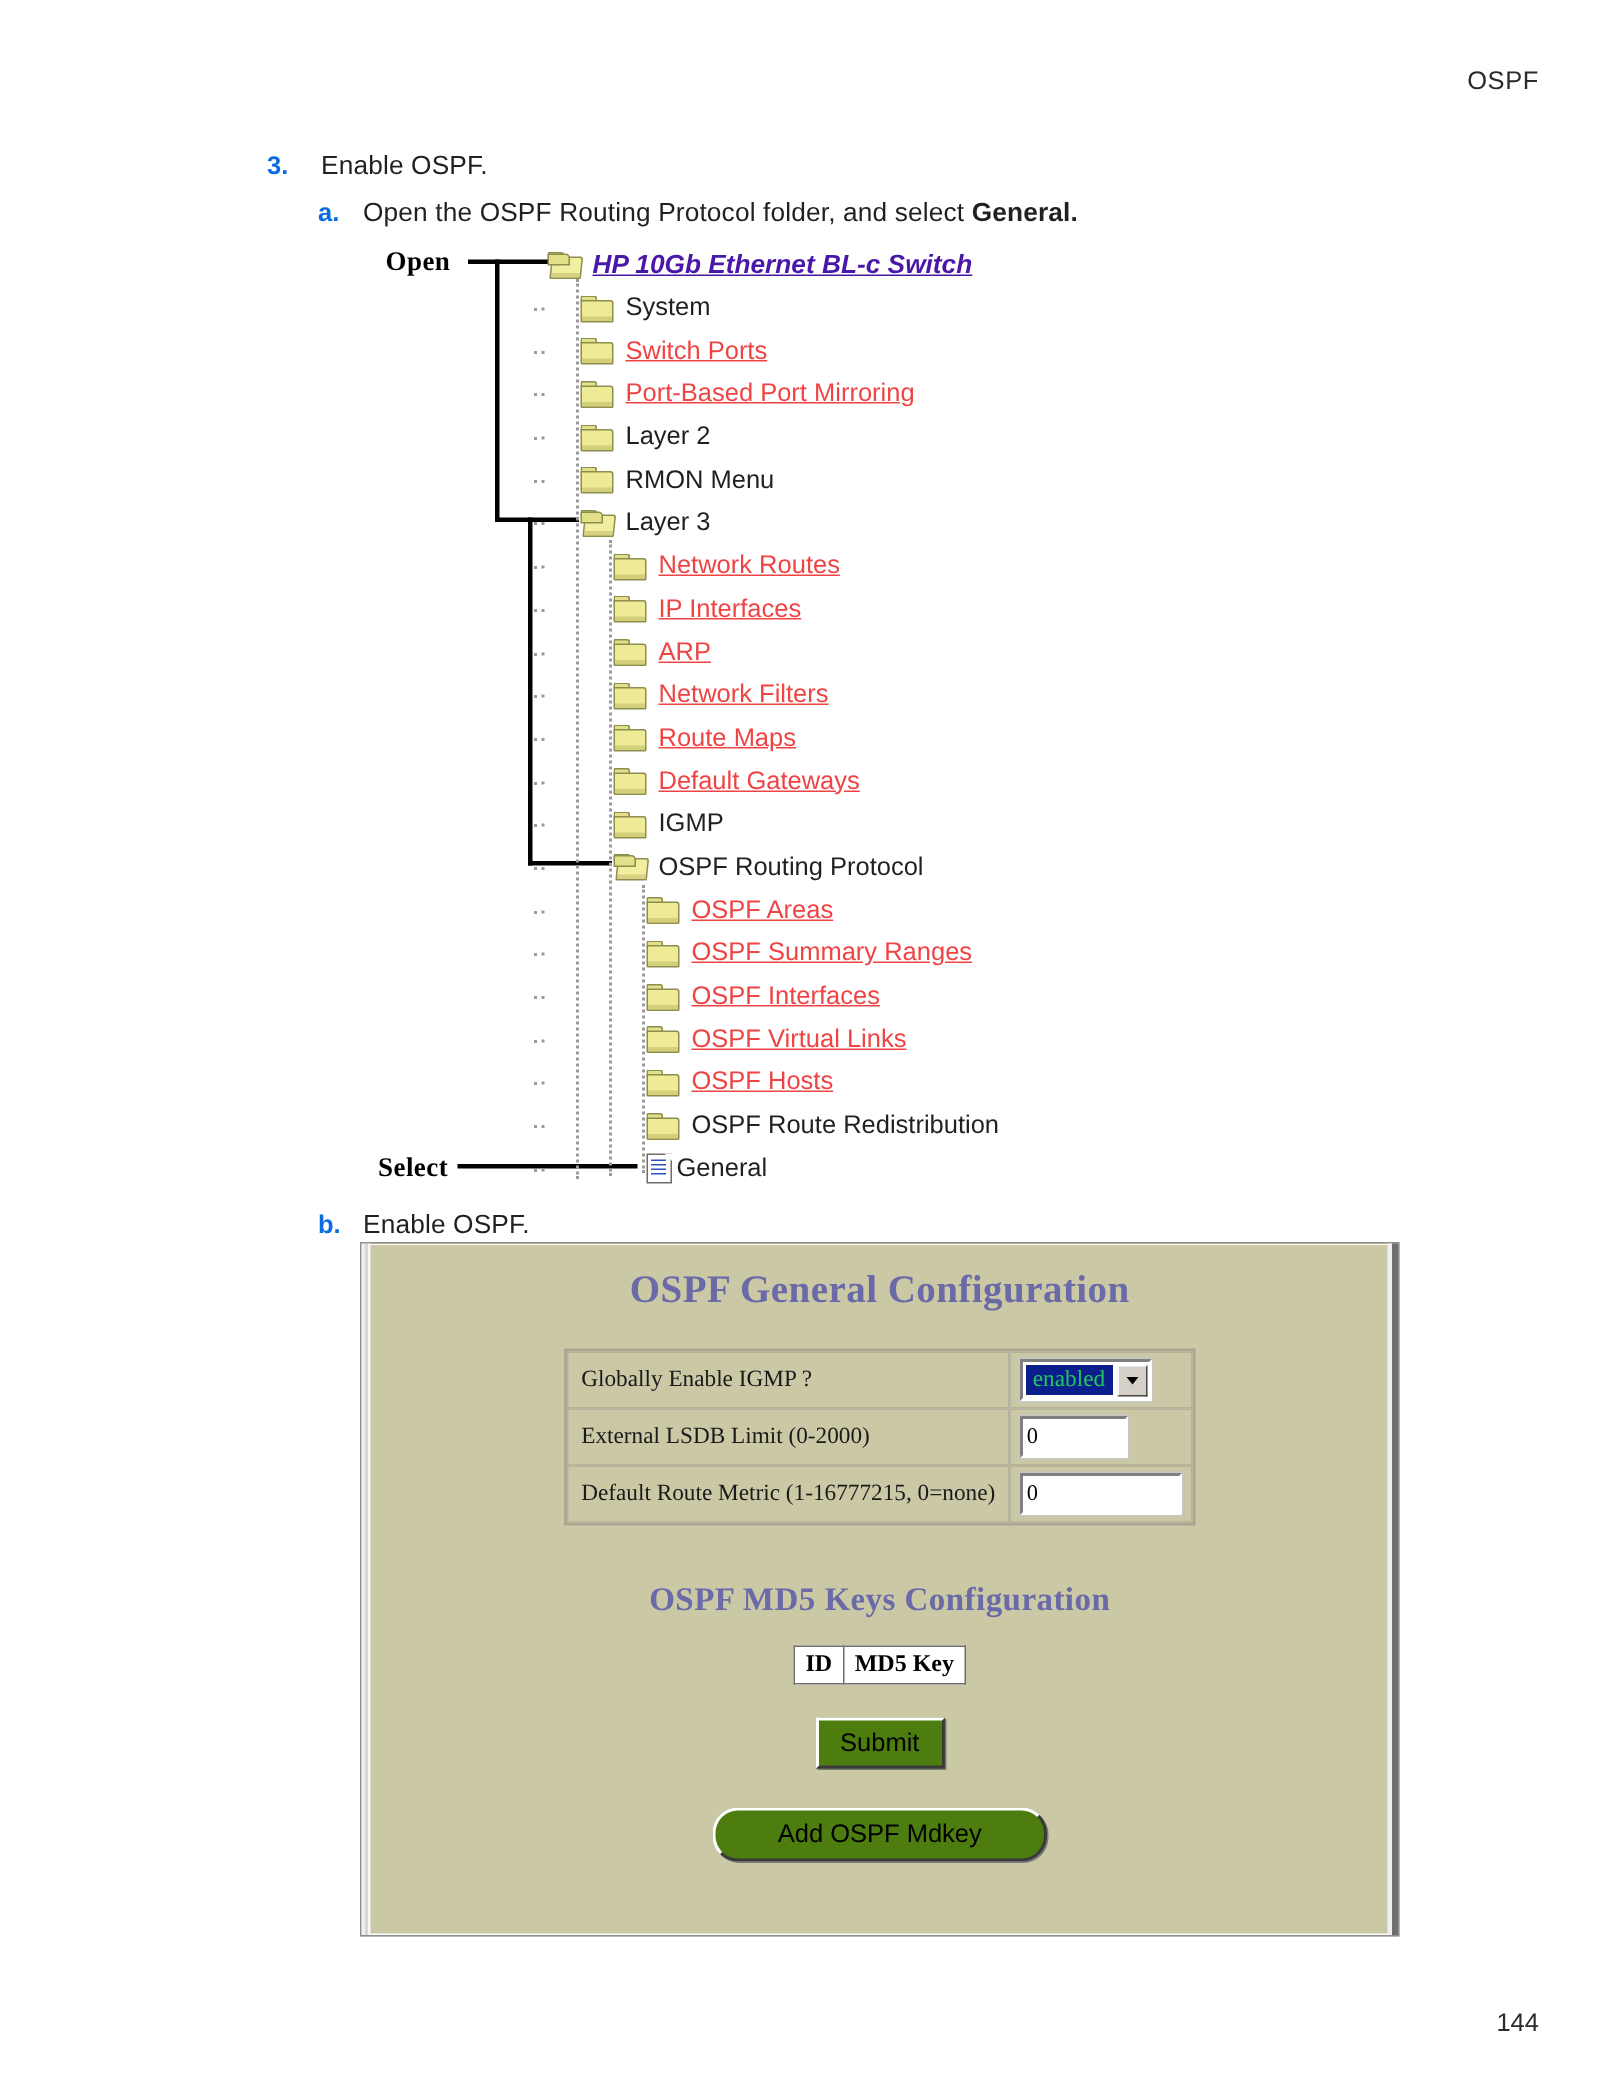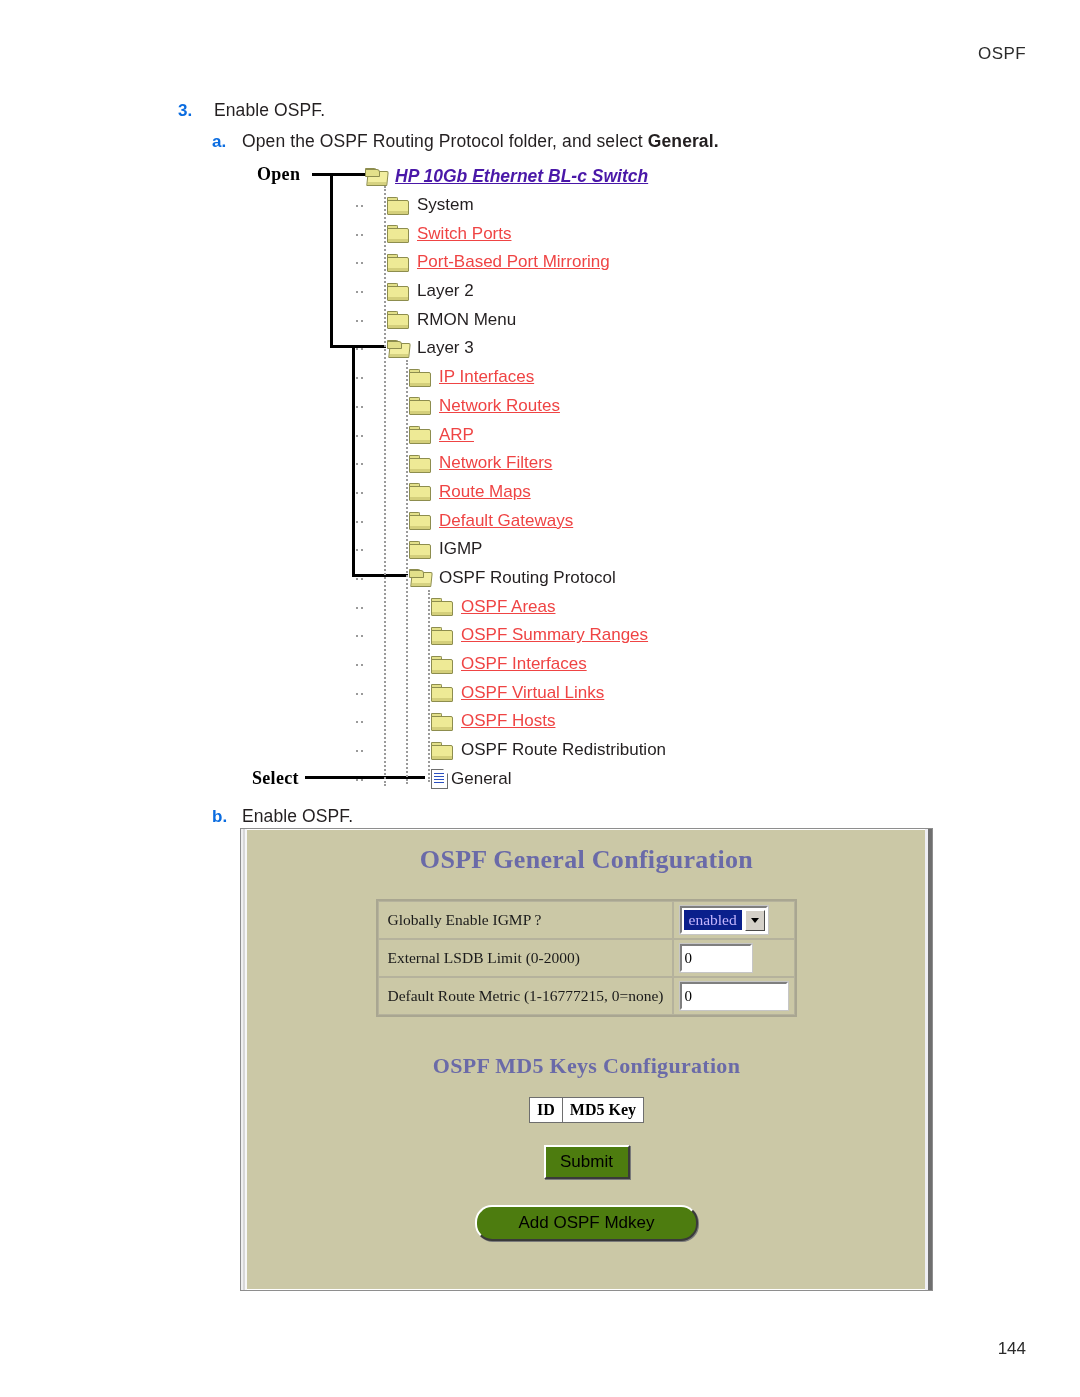--- a/index.html
+++ b/index.html
@@ -309,21 +309,21 @@
   }
   .select-box .sel-val {
     font-family: "Liberation Serif", serif;
     font-size: 15.5px;
     padding: 0 5px;
     line-height: 20px;
     white-space: nowrap;
   }
   .select-box.highlighted .sel-val {
     background: #0a1f8c;
-    color: #c4b5fd;
+    color: #22c55e;
   }
   .select-box .arrow-btn {
     width: 18px;
     height: 19px;
     margin-left: 3px;
     background: #d4d0c8;
     border: 1px solid;
     border-color: #ffffff #4a4a4a #4a4a4a #ffffff;
     display: flex;
     align-items: center;
@@ -465,29 +465,29 @@
         <span class="lid"></span>
       </span>
       <span class="node-plain">Layer 3</span>
     </div>
     <div class="tree-row lvl3">
       <span class="tick"></span>
       <span class="folder">
         <span class="tab"></span>
         <span class="body"></span>
       </span>
+      <span class="node-link">Network Routes</span>
+    </div>
+    <div class="tree-row lvl3">
+      <span class="tick"></span>
+      <span class="folder">
+        <span class="tab"></span>
+        <span class="body"></span>
+      </span>
       <span class="node-link">IP Interfaces</span>
-    </div>
-    <div class="tree-row lvl3">
-      <span class="tick"></span>
-      <span class="folder">
-        <span class="tab"></span>
-        <span class="body"></span>
-      </span>
-      <span class="node-link">Network Routes</span>
     </div>
     <div class="tree-row lvl3">
       <span class="tick"></span>
       <span class="folder">
         <span class="tab"></span>
         <span class="body"></span>
       </span>
       <span class="node-link">ARP</span>
     </div>
     <div class="tree-row lvl3">

